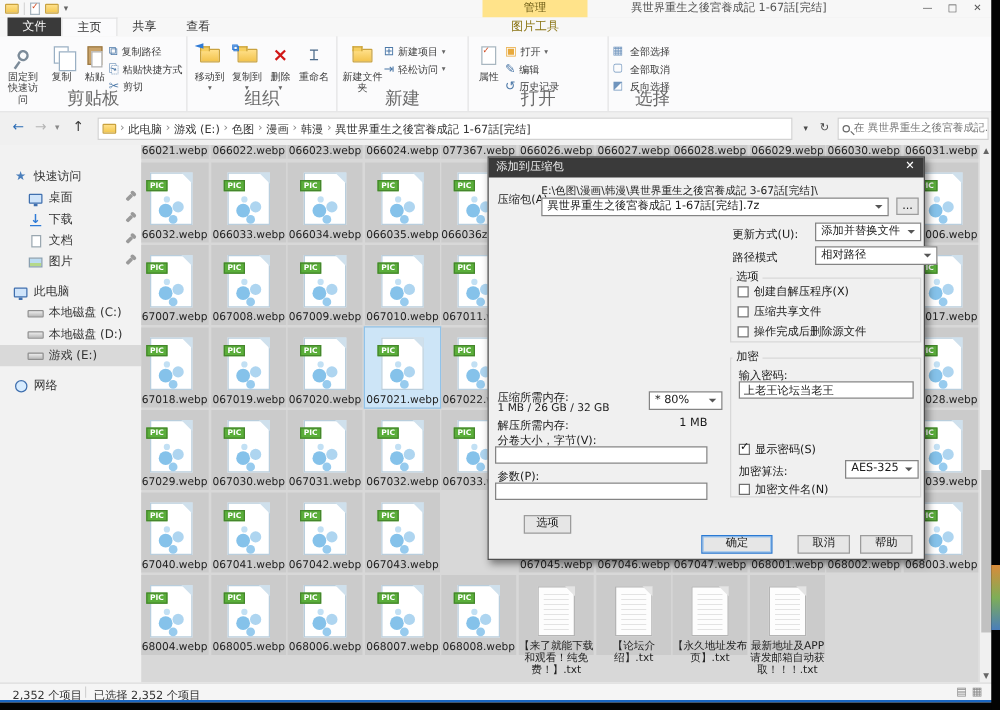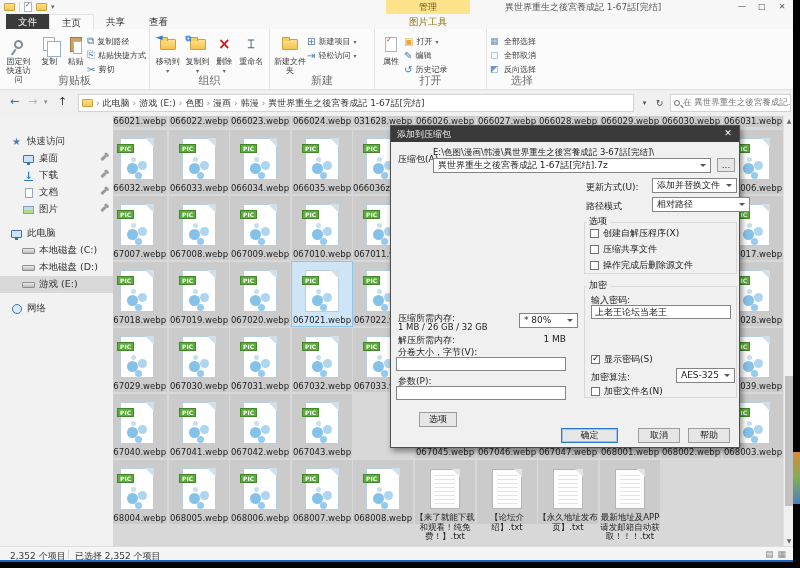--- a/index.html
+++ b/index.html
@@ -22,21 +22,21 @@
   
   .tabs { position:absolute; top:14px; left:0; width:800px; height:15px; background:#f7f7f7; display:flex; font-size:9.5px; color:#333; }
   .tab { padding:0 12px; line-height:15px; }
   .tab.file { background:#3a3a3a; color:#fff; margin-left:6px; }
   .tab.active { background:#fbfbfc; border:1px solid #e3e3e3; border-bottom:none; }
   .tab.ctx { color:#8a7413; position:absolute; left:386px; width:84px; text-align:center; padding:0; }
 
   
   .ribbon { position:absolute; top:29px; left:0; width:800px; height:61px; background:#fbfbfc; border-bottom:1px solid #e0e0e0; display:flex; }
   .rgroup { position:relative; height:100%; border-right:1px solid #e4e4e4; padding:2px 3px 12px 3px; display:flex; align-items:flex-start; }
-  .glabel { position:absolute; bottom:1px; left:0; right:0; text-align:center; font-size:11px; color:#6a6a6a;font-family:Liberation Serif, serif; }
+  .glabel { position:absolute; bottom:1px; left:0; right:0; text-align:center; font-size:14px; color:#6a6a6a;font-family:Liberation Serif, serif; }
   .rb-big { width:36px; display:flex; flex-direction:column; align-items:center; font-size:8px; color:#3c3c3c; text-align:center; line-height:9px; padding-top:2px; }
   .rb-big .ric { height:22px; display:flex; align-items:center; justify-content:center; margin-bottom:2px; }
   .rb-small { display:flex; align-items:center; gap:3px; font-size:8px; color:#3c3c3c; height:14px; white-space:nowrap; }
   .rcol { display:flex; flex-direction:column; justify-content:flex-start; padding-top:3px; }
   .dda { font-size:6px; color:#666; }
   
   .icon-pin-big { width:9px; height:9px; border:2px solid #7c8b99; border-radius:50%; position:relative; transform:rotate(35deg); display:inline-block; }
   .icon-pin-big::after { content:""; position:absolute; left:2px; top:8px; width:2px; height:7px; background:#7c8b99; }
   .icon-copy { width:12px; height:14px; background:#fff; border:1px solid #9ab0c4; position:relative; display:inline-block; }
   .icon-copy::after { content:""; position:absolute; left:3px; top:3px; width:12px; height:14px; background:#fff; border:1px solid #9ab0c4; }
@@ -398,21 +398,21 @@
           <div class="cell labels-only" style="left: 62px; top: 0px;">
             <div class="flabel">066022.webp</div>
           </div>
           <div class="cell labels-only" style="left: 123px; top: 0px;">
             <div class="flabel">066023.webp</div>
           </div>
           <div class="cell labels-only" style="left: 185px; top: 0px;">
             <div class="flabel">066024.webp</div>
           </div>
           <div class="cell labels-only" style="left: 246px; top: 0px;">
-            <div class="flabel">031628.webp</div>
+            <div class="flabel">077367.webp</div>
           </div>
           <div class="cell labels-only" style="left: 308px; top: 0px;">
             <div class="flabel">066026.webp</div>
           </div>
           <div class="cell labels-only" style="left: 370px; top: 0px;">
             <div class="flabel">066027.webp</div>
           </div>
           <div class="cell labels-only" style="left: 431px; top: 0px;">
             <div class="flabel">066028.webp</div>
           </div>

